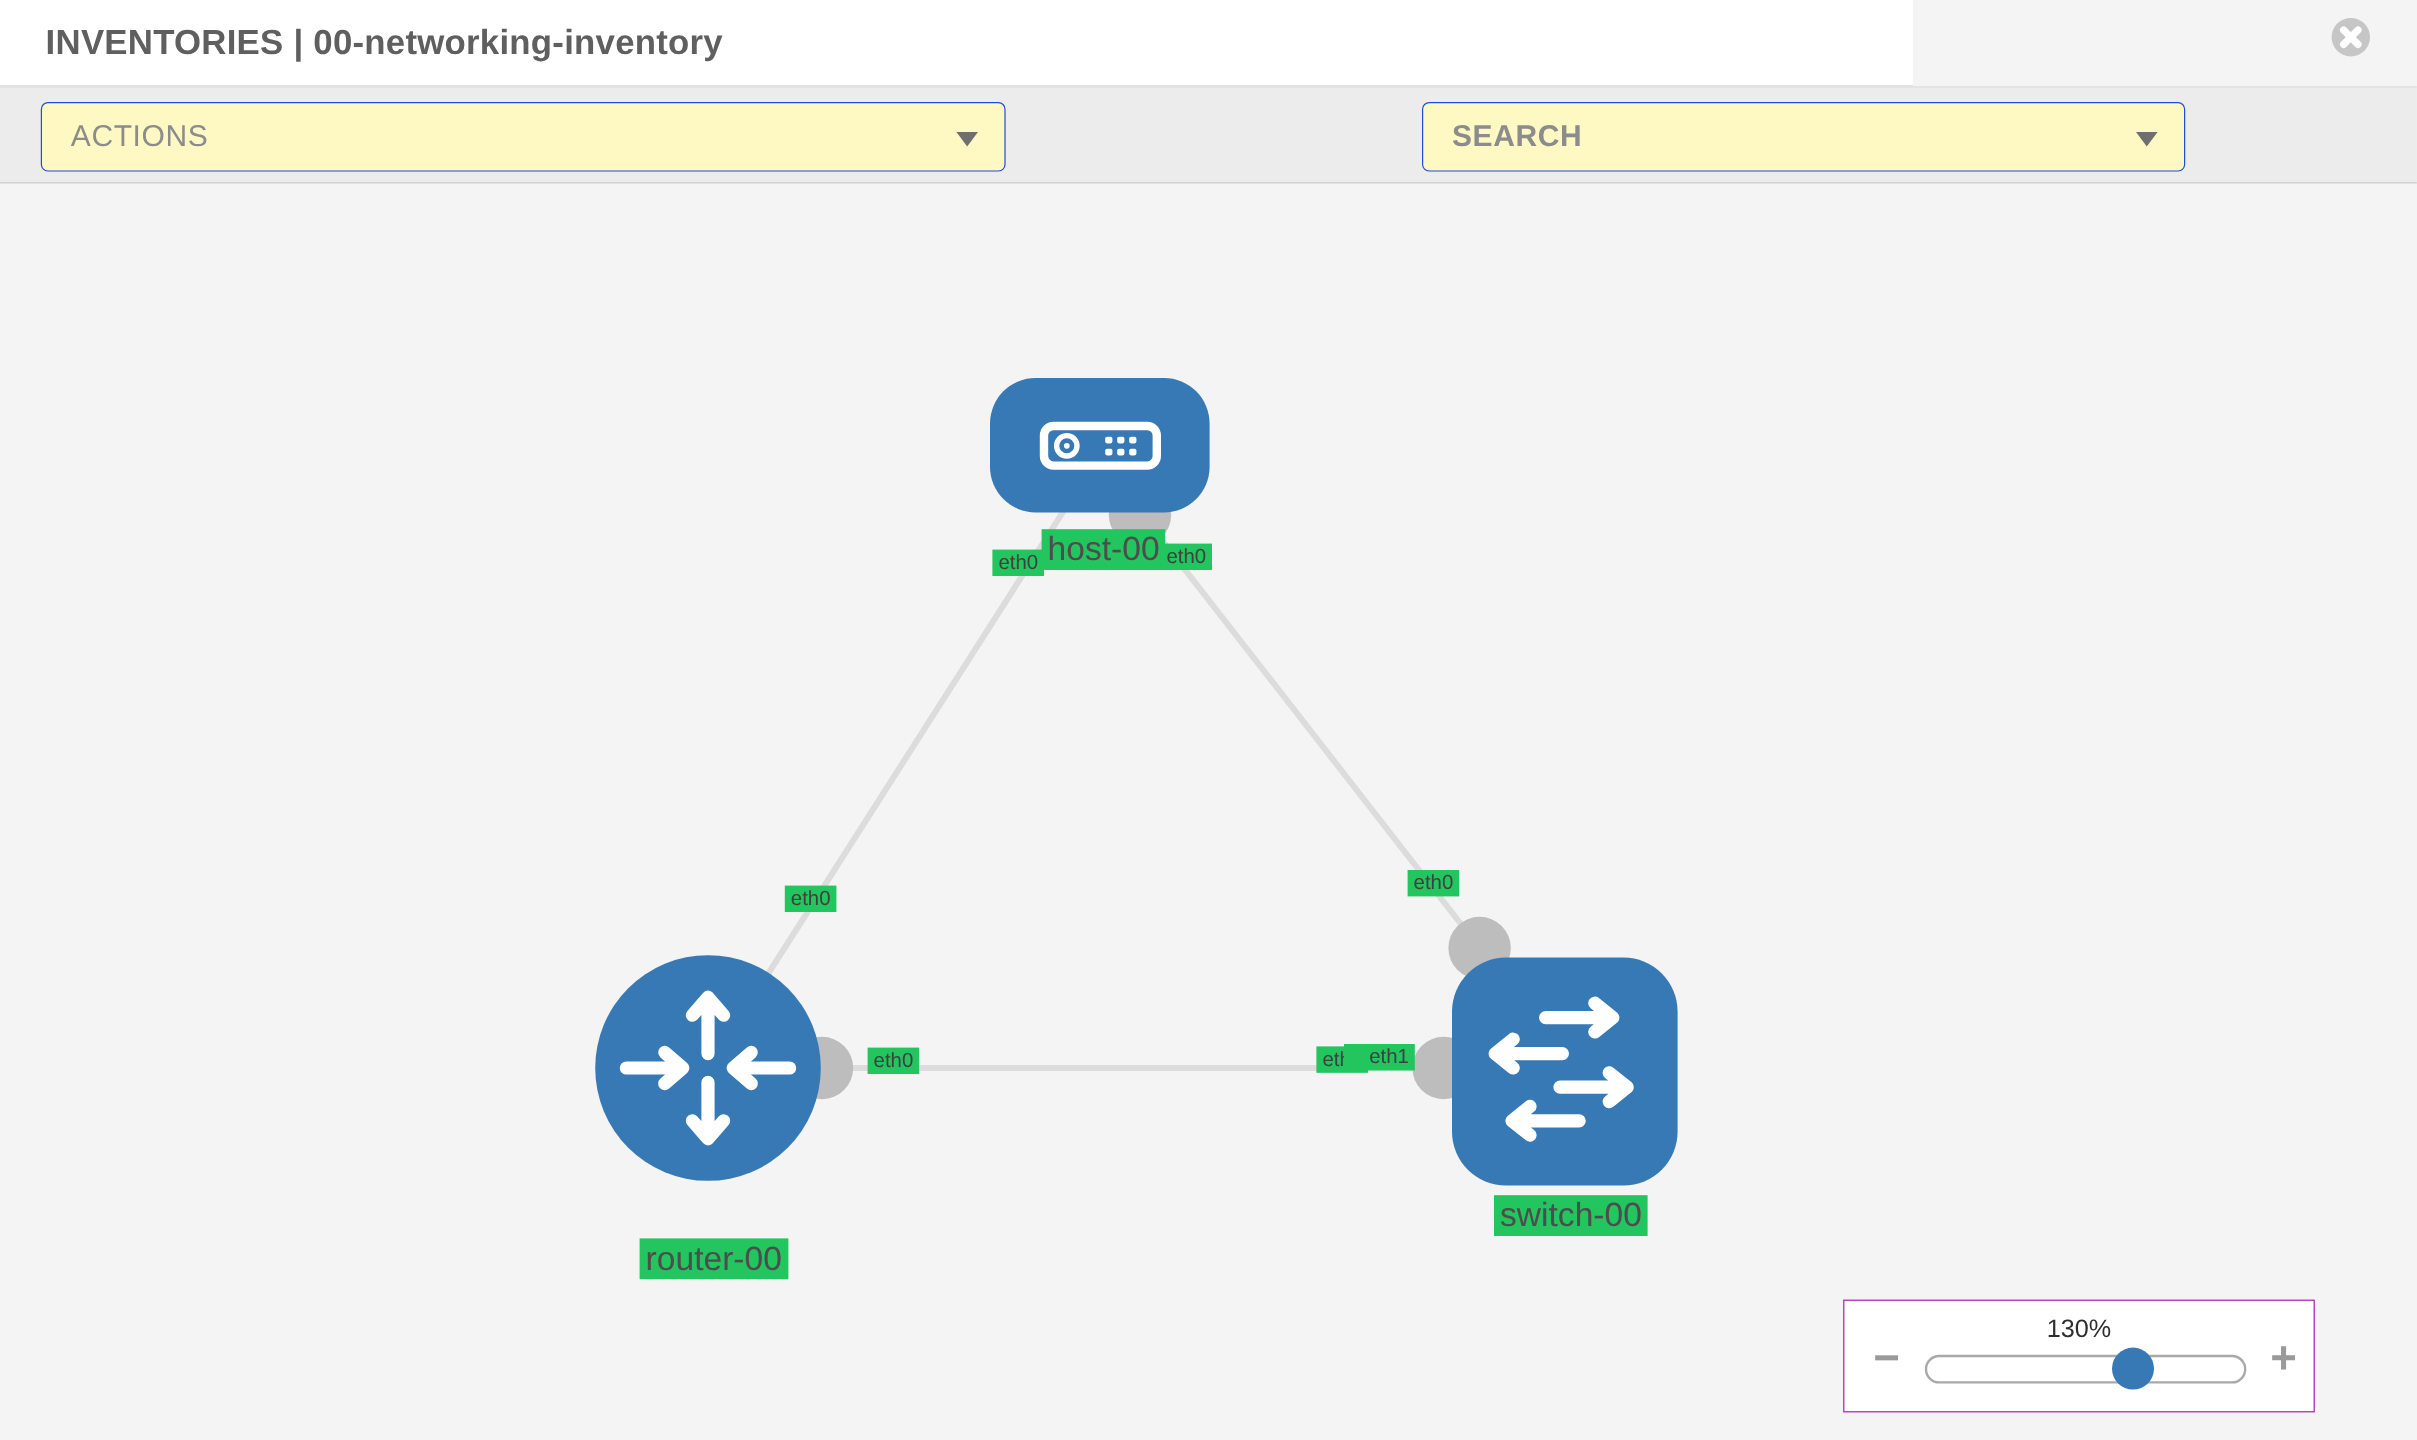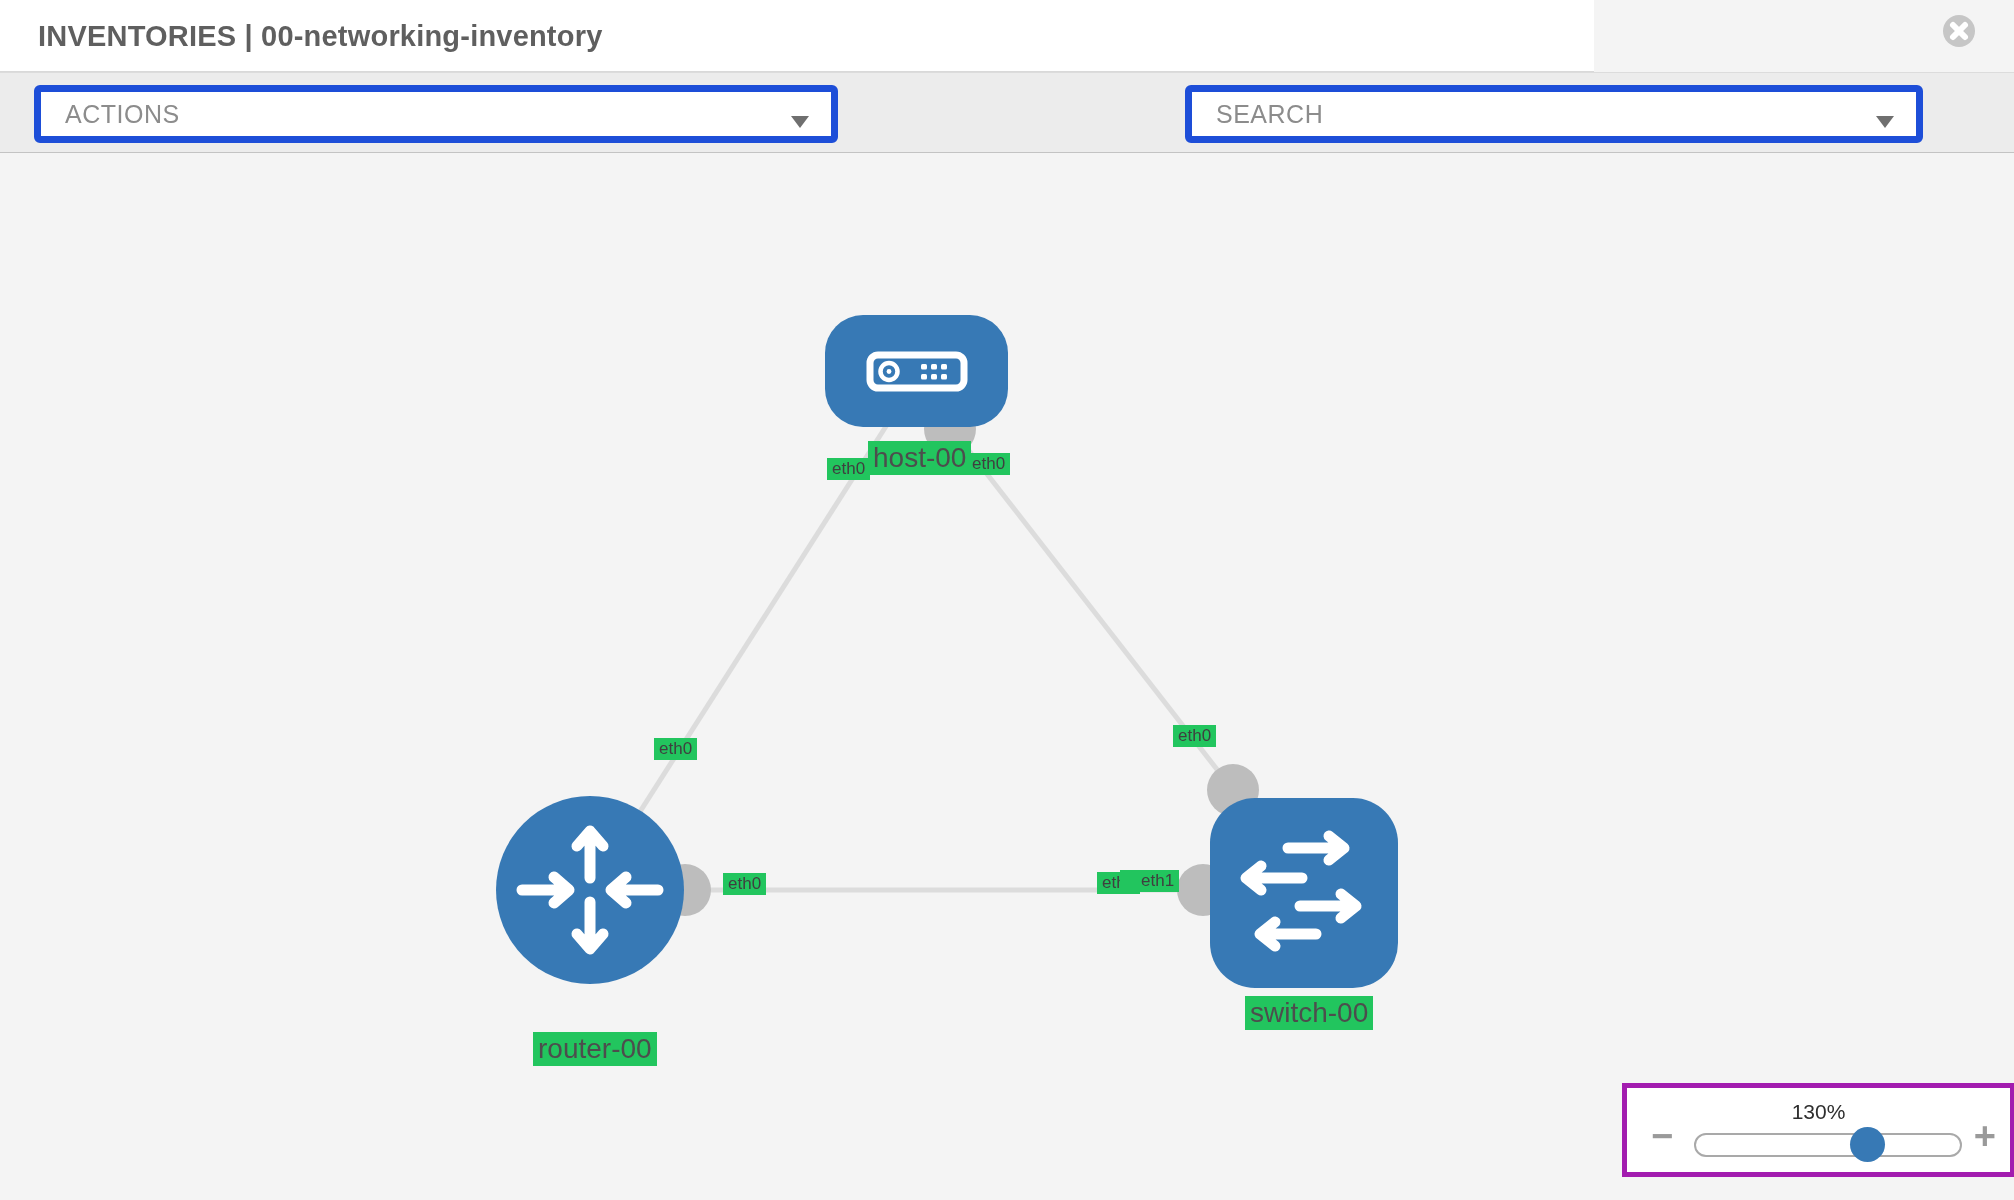--- a/index.html
+++ b/index.html
@@ -18,50 +18,50 @@
     font-size:29px;font-weight:700;color:#5f5f5f;letter-spacing:0.2px;
   }
   .close-btn{position:absolute;left:1942px;top:14px;width:34px;height:34px;cursor:pointer;}
   
   .toolbar{
     position:absolute;left:0;top:72px;width:2014px;height:81px;
     background:#ececec;border-top:1px solid #dcdcdc;border-bottom:1px solid #c3c3c3;
     box-sizing:border-box;
   }
   .select-box{
-    position:absolute;top:12px;height:58px;background:#ffffff;
-    border:7px solid #1d4ed8;border-radius:6px;box-sizing:border-box;
+    position:absolute;top:12px;height:58px;background:#fef9c3;
+    border:1px solid #1d4ed8;border-radius:6px;box-sizing:border-box;
     display:flex;align-items:center;padding:0 24px;cursor:pointer;
   }
   .select-box .label{font-size:25px;color:#8c8c8c;letter-spacing:0.5px;}
   .caret{
     position:absolute;right:22px;top:24px;width:0;height:0;
     border-left:9px solid transparent;border-right:9px solid transparent;
     border-top:12px solid #6f6f6f;
   }
   .actions-box{left:34px;width:804px;}
-  .search-box{left:1185px;width:738px;}
+  .search-box{left:1185px;width:636px;font-weight:bold;}
   .tool-icon{position:absolute;top:88px;cursor:pointer;}
   
   .canvas{
     position:absolute;left:0;top:153px;width:2014px;height:1047px;
     background:#f4f4f4;
   }
   svg.topology{position:absolute;left:0;top:153px;}
   
   .lbl{
     position:absolute;background:#22c55e;color:#4d4d4d;
     line-height:1.08;padding:2px 5px;white-space:nowrap;
   }
   .lbl-if{font-size:17px;color:#3f3f3f;}
   .lbl-node{font-size:28px;}
   
   .zoom-panel{
-    position:absolute;left:1622px;top:1083px;width:393px;height:94px;
-    background:#ffffff;border:5px solid #a21caf;box-sizing:border-box;
+    position:absolute;left:1536px;top:1083px;width:393px;height:94px;
+    background:#ffffff;border:1px solid #a21caf;box-sizing:border-box;
   }
   .zoom-value{
     position:absolute;left:0;top:12px;width:100%;text-align:center;
     font-size:21px;color:#2e2e2e;
   }
   .zoom-minus,.zoom-plus{
     position:absolute;top:29px;font-size:38px;font-weight:700;color:#9a9a9a;
     cursor:pointer;line-height:1;
   }
   .zoom-minus{left:24px;}

